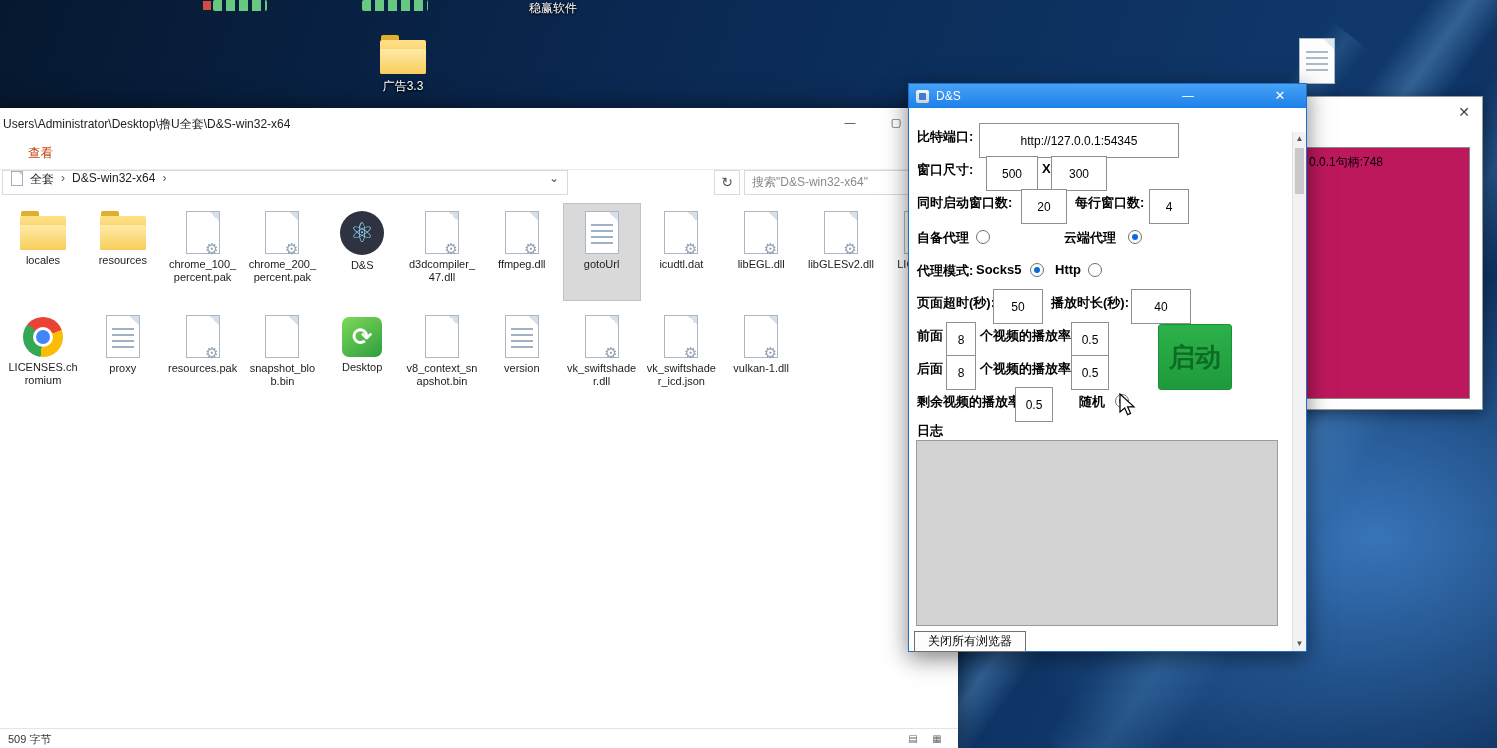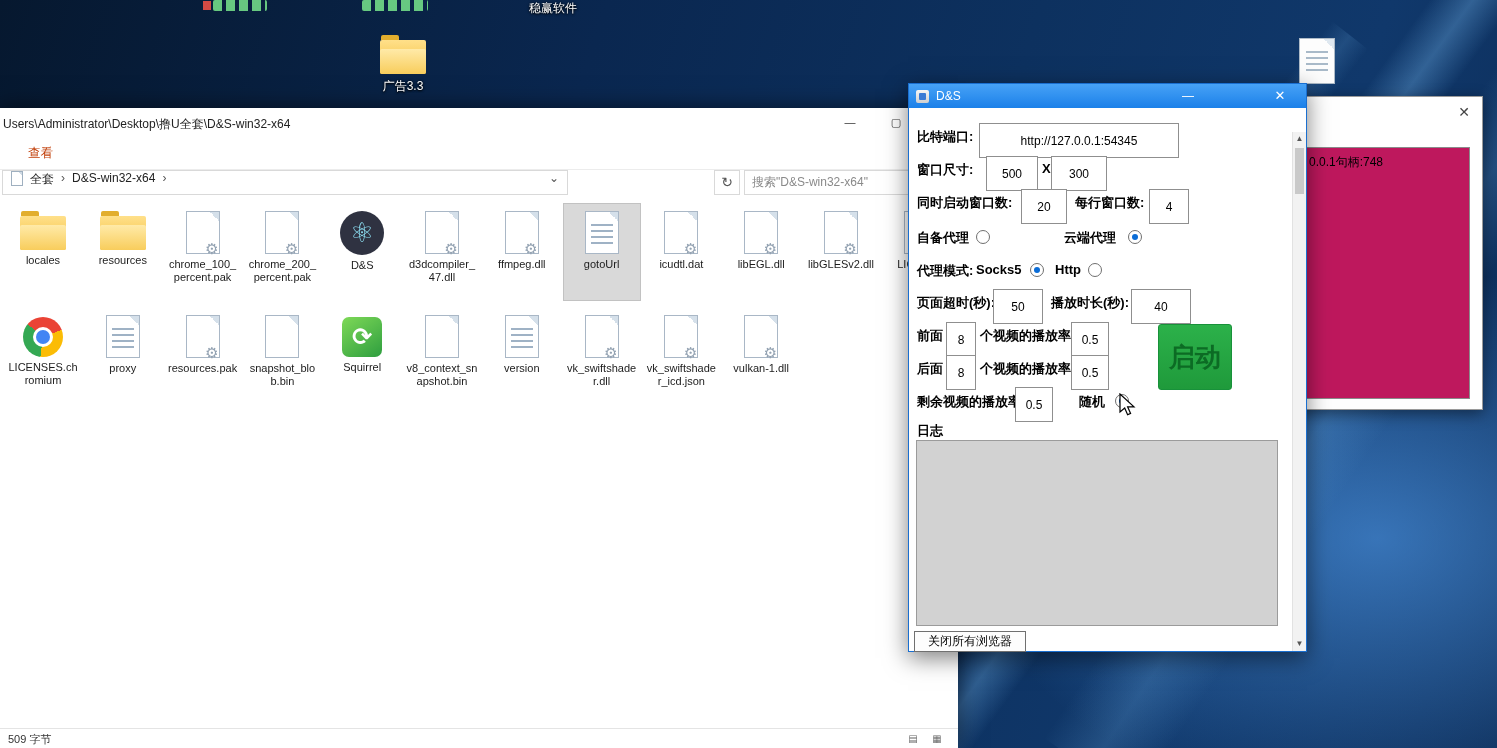--- a/index.html
+++ b/index.html
@@ -248,21 +248,21 @@
           <span class="gearmark">⚙</span>
         </div>
         <div class="flabel">resources.pak</div>
       </div>
       <div class="file-item" style="left: 243.4px; top: 109px; height: 112px;">
         <div class="ficon plain"></div>
         <div class="flabel">snapshot_blob.bin</div>
       </div>
       <div class="file-item" style="left: 323.2px; top: 109px; height: 112px;">
         <div class="ficon squirrel">⟳</div>
-        <div class="flabel">Squirrel</div>
+        <div class="flabel">Desktop</div>
       </div>
       <div class="file-item" style="left: 403px; top: 109px; height: 112px;">
         <div class="ficon plain"></div>
         <div class="flabel">v8_context_snapshot.bin</div>
       </div>
       <div class="file-item" style="left: 482.8px; top: 109px; height: 112px;">
         <div class="ficon lines"></div>
         <div class="flabel">version</div>
       </div>
       <div class="file-item" style="left: 562.6px; top: 109px; height: 112px;">

